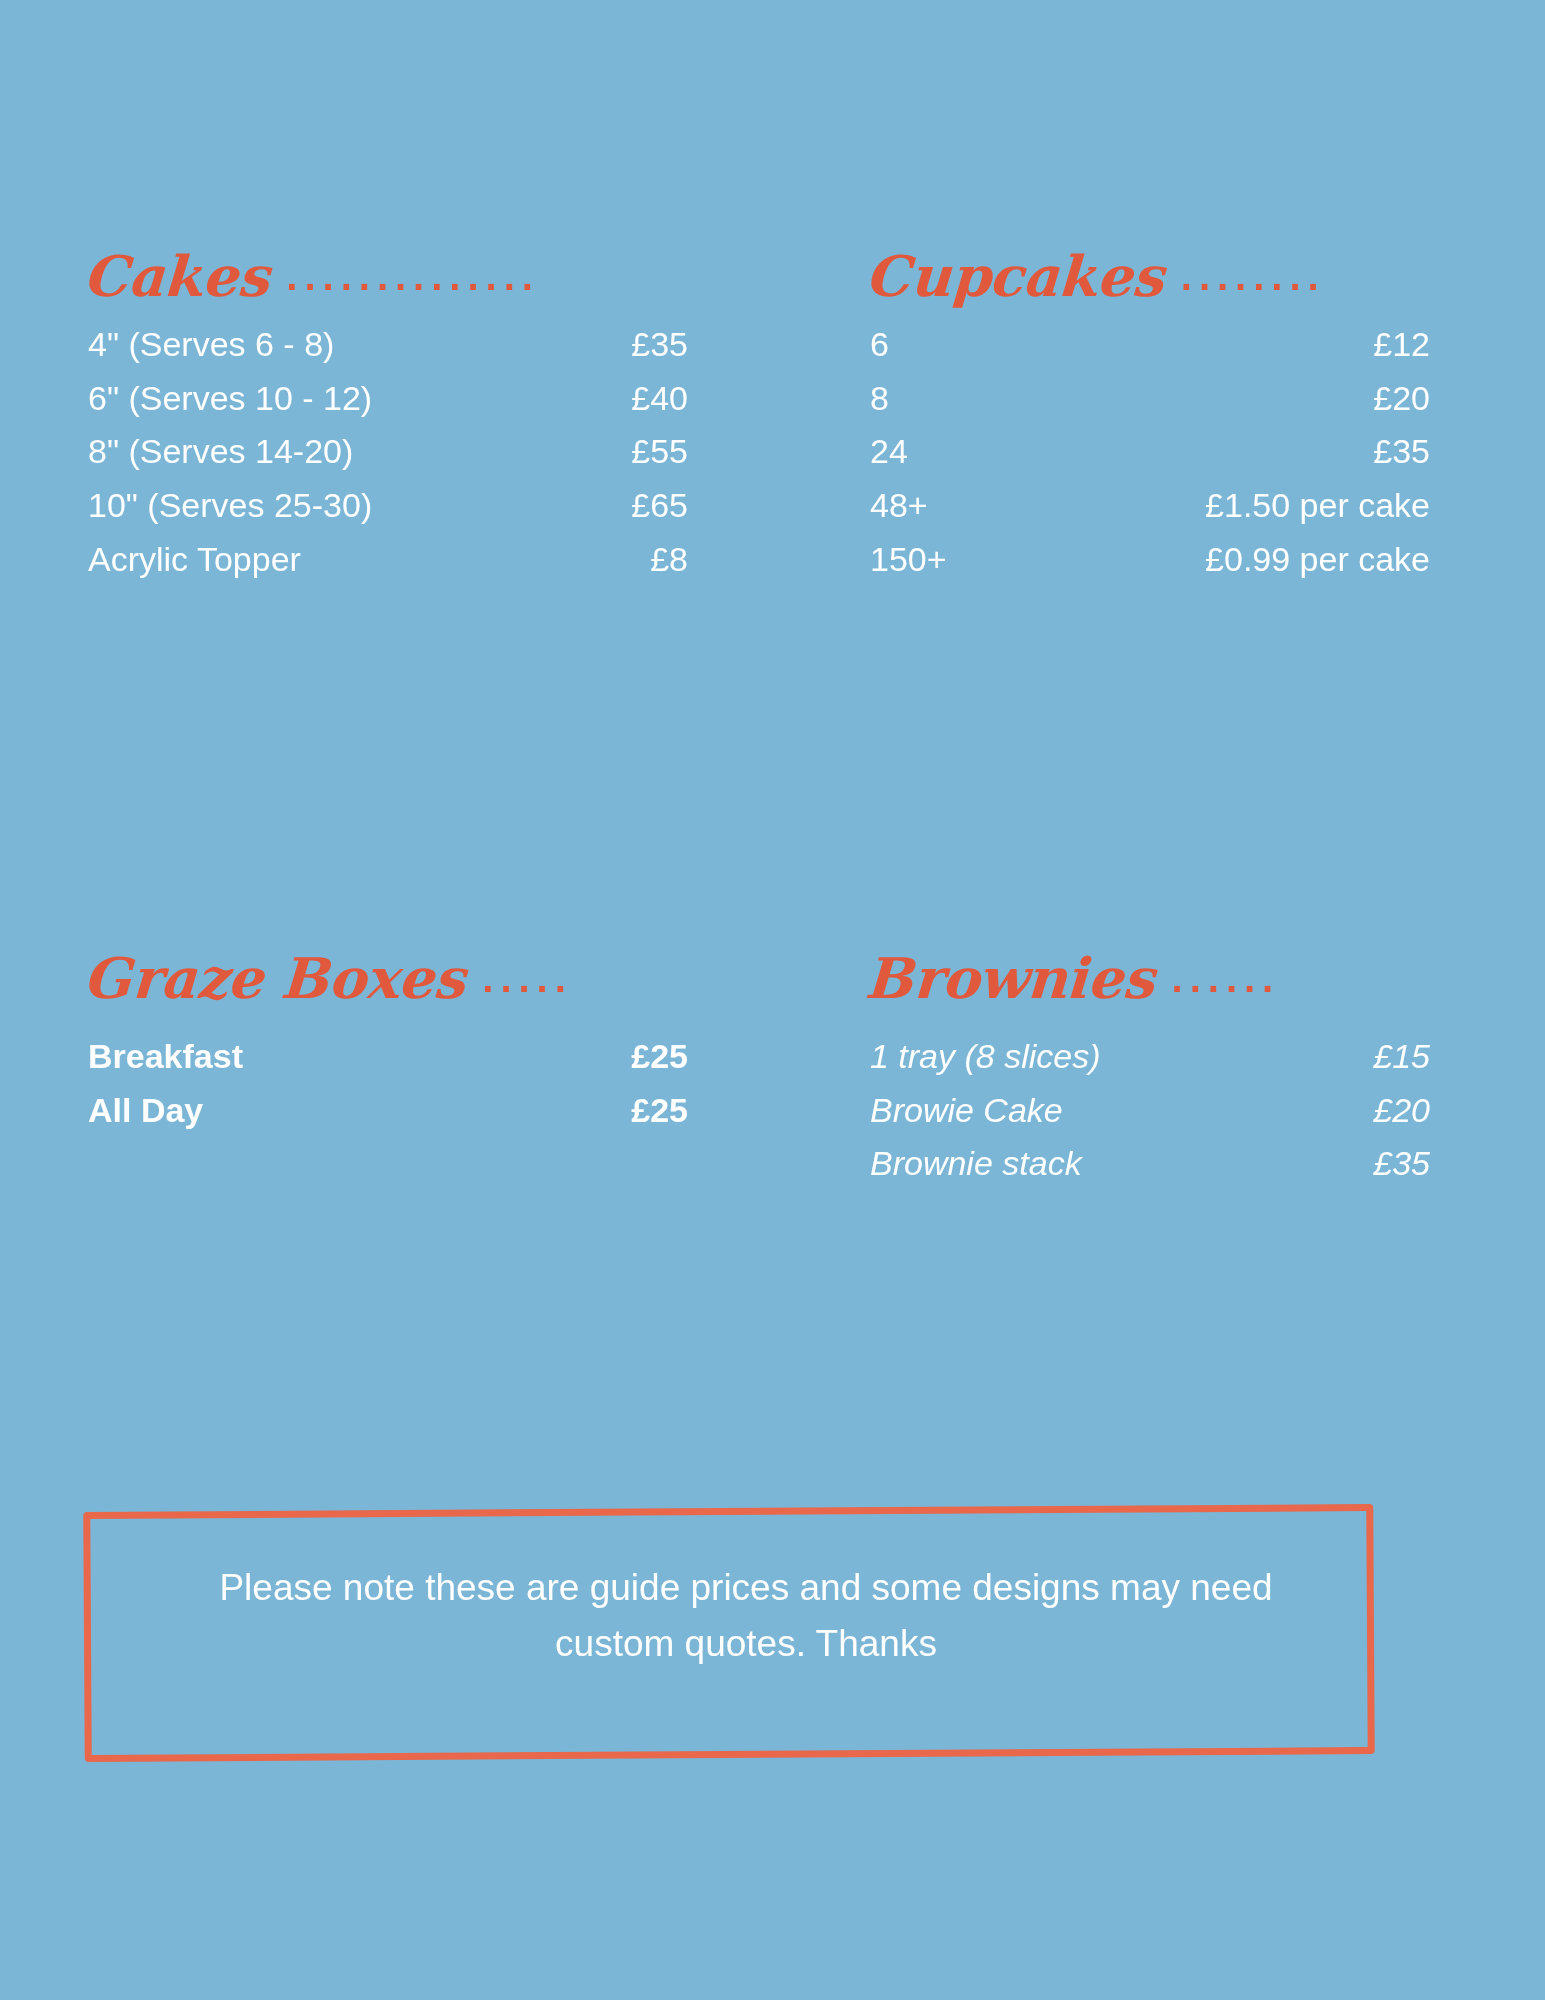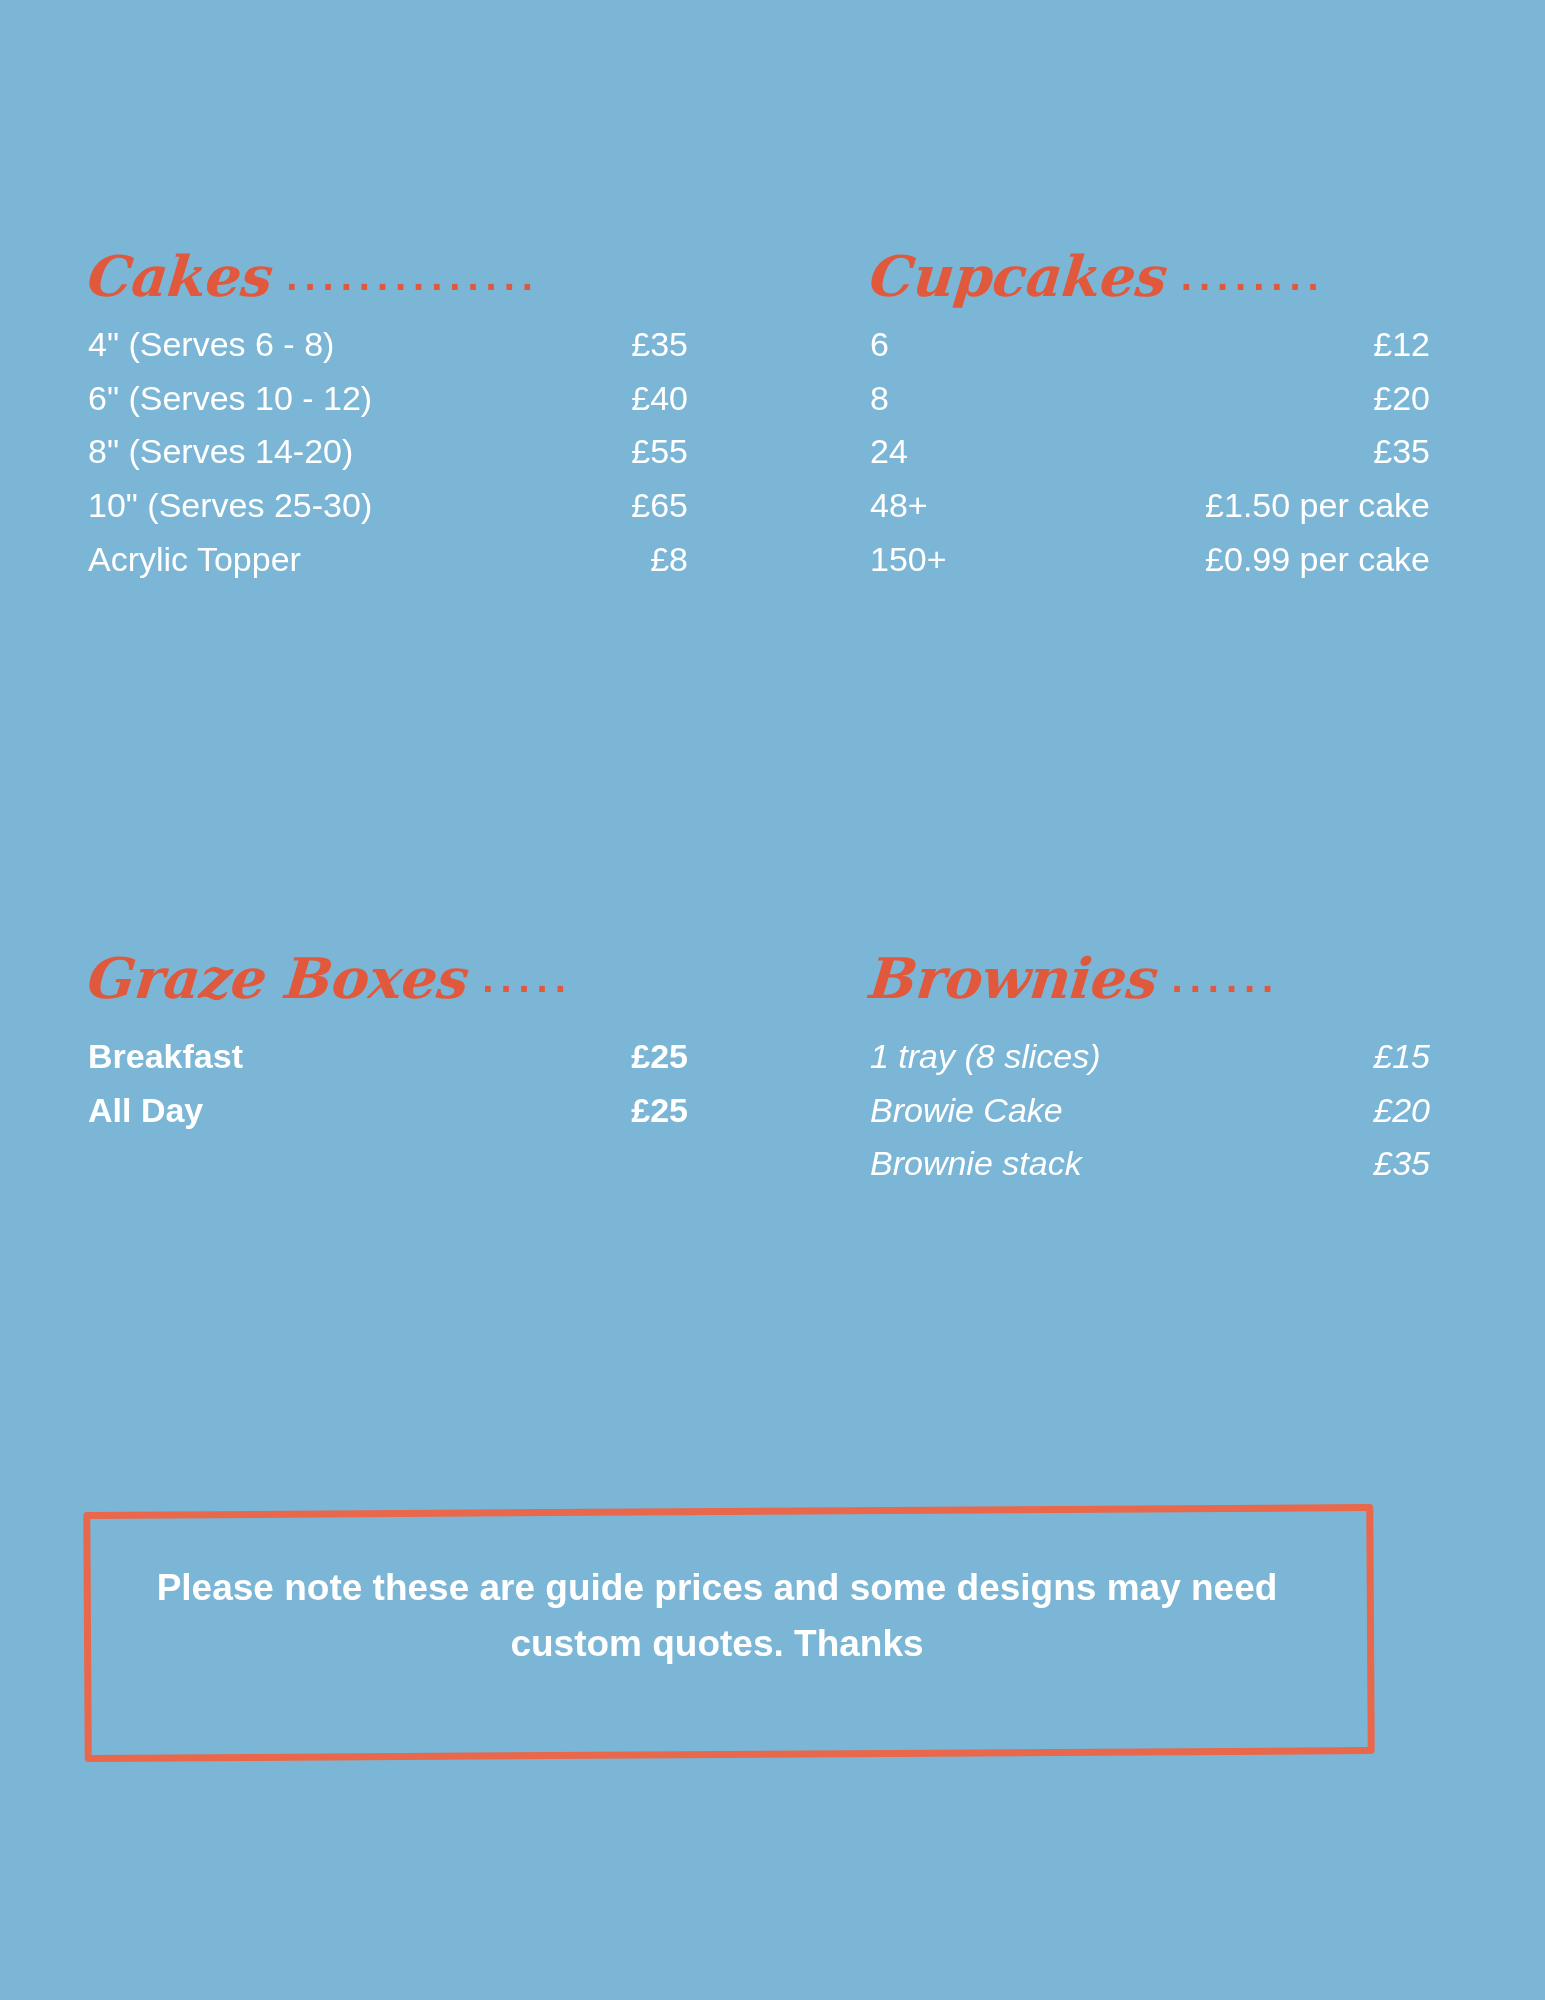--- a/index.html
+++ b/index.html
@@ -91,30 +91,29 @@
     top: 1508px;
     width: 1290px;
     height: 250px;
     border: 7px solid #e9674a;
     box-sizing: border-box;
     border-radius: 4px;
     transform: rotate(-0.35deg);
   }
   .note-text {
     position: absolute;
-    left: 72px;
+    left: 101px;
     top: 1560px;
     width: 1290px;
     color: #ffffff;
     font-size: 37px;
     line-height: 1.5;
     text-align: center;
     padding: 0 70px;
     box-sizing: border-box;
-    font-weight: bold;
   }
 </style>
 </head>
 <body>
 
 <div class="page">
 
   <div class="section" id="cakes">
     <div class="section-header">
       <div class="section-title">Cakes</div>

